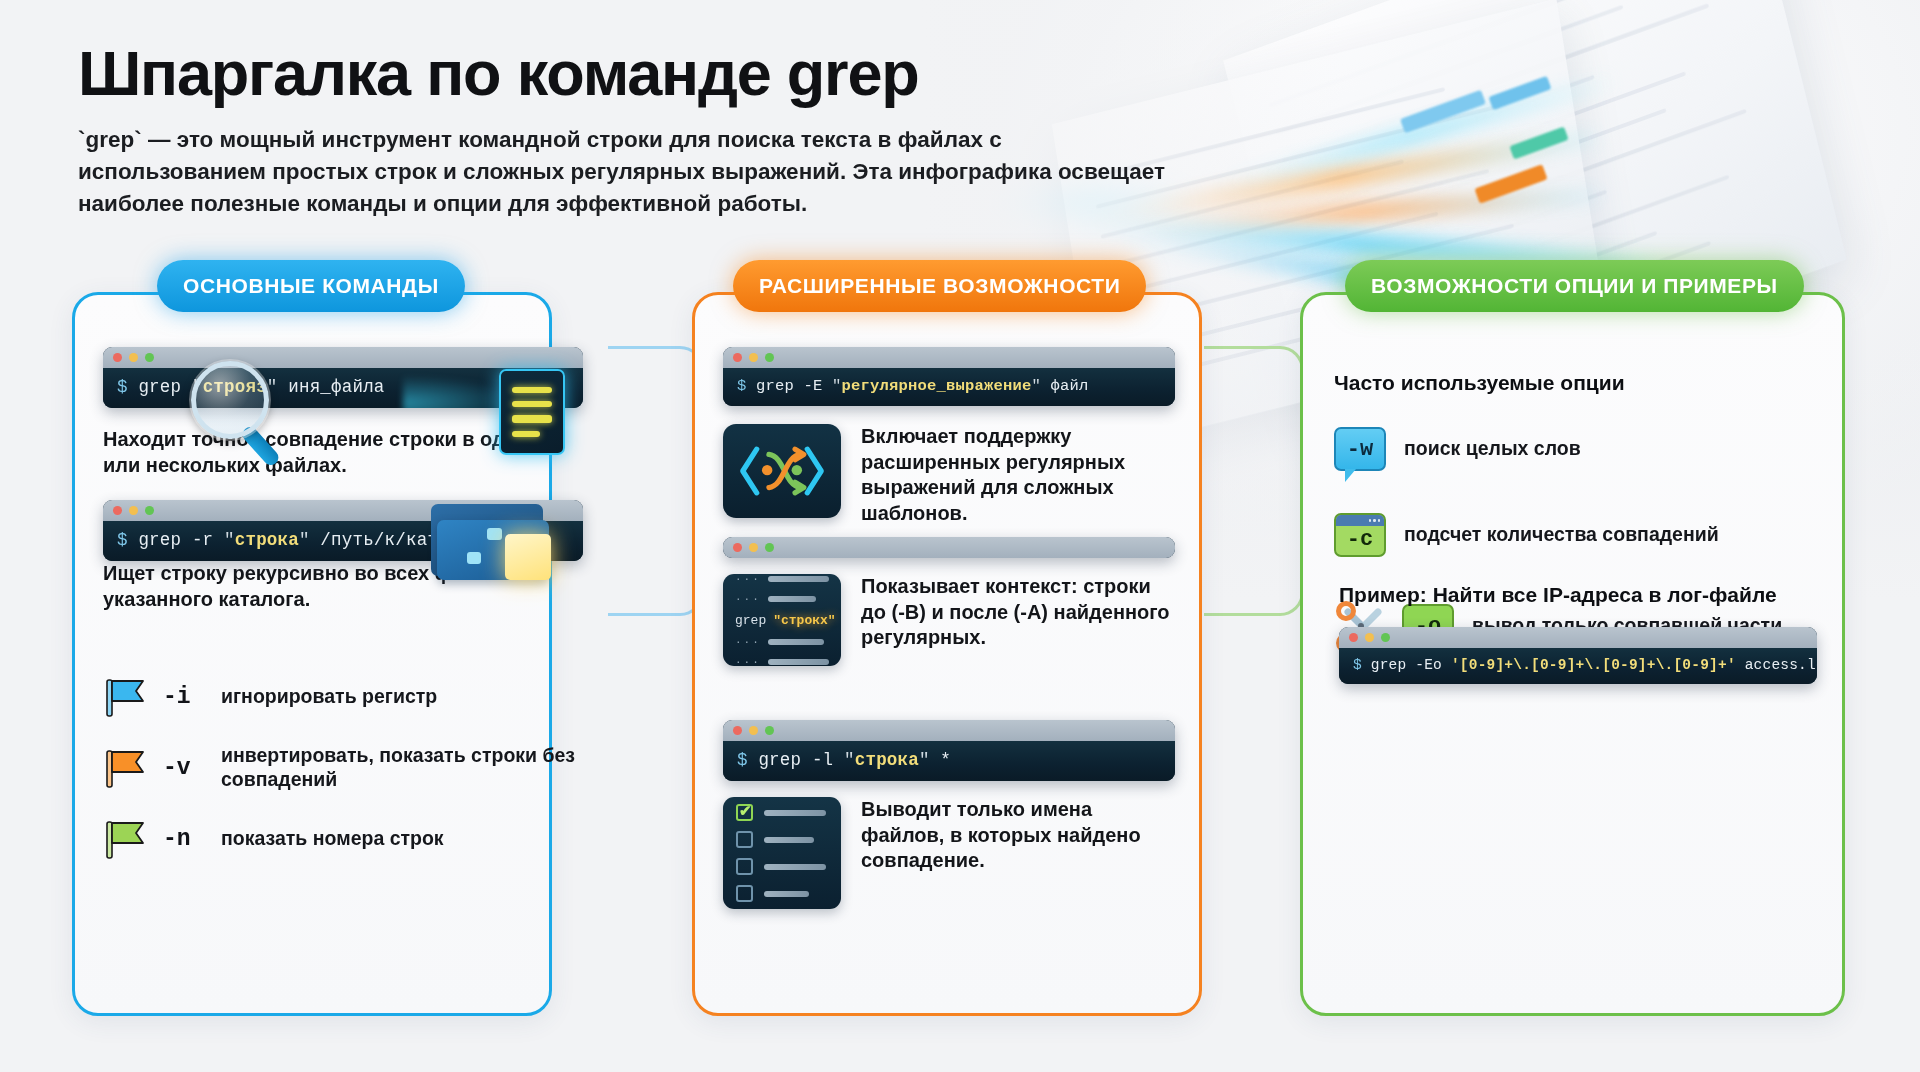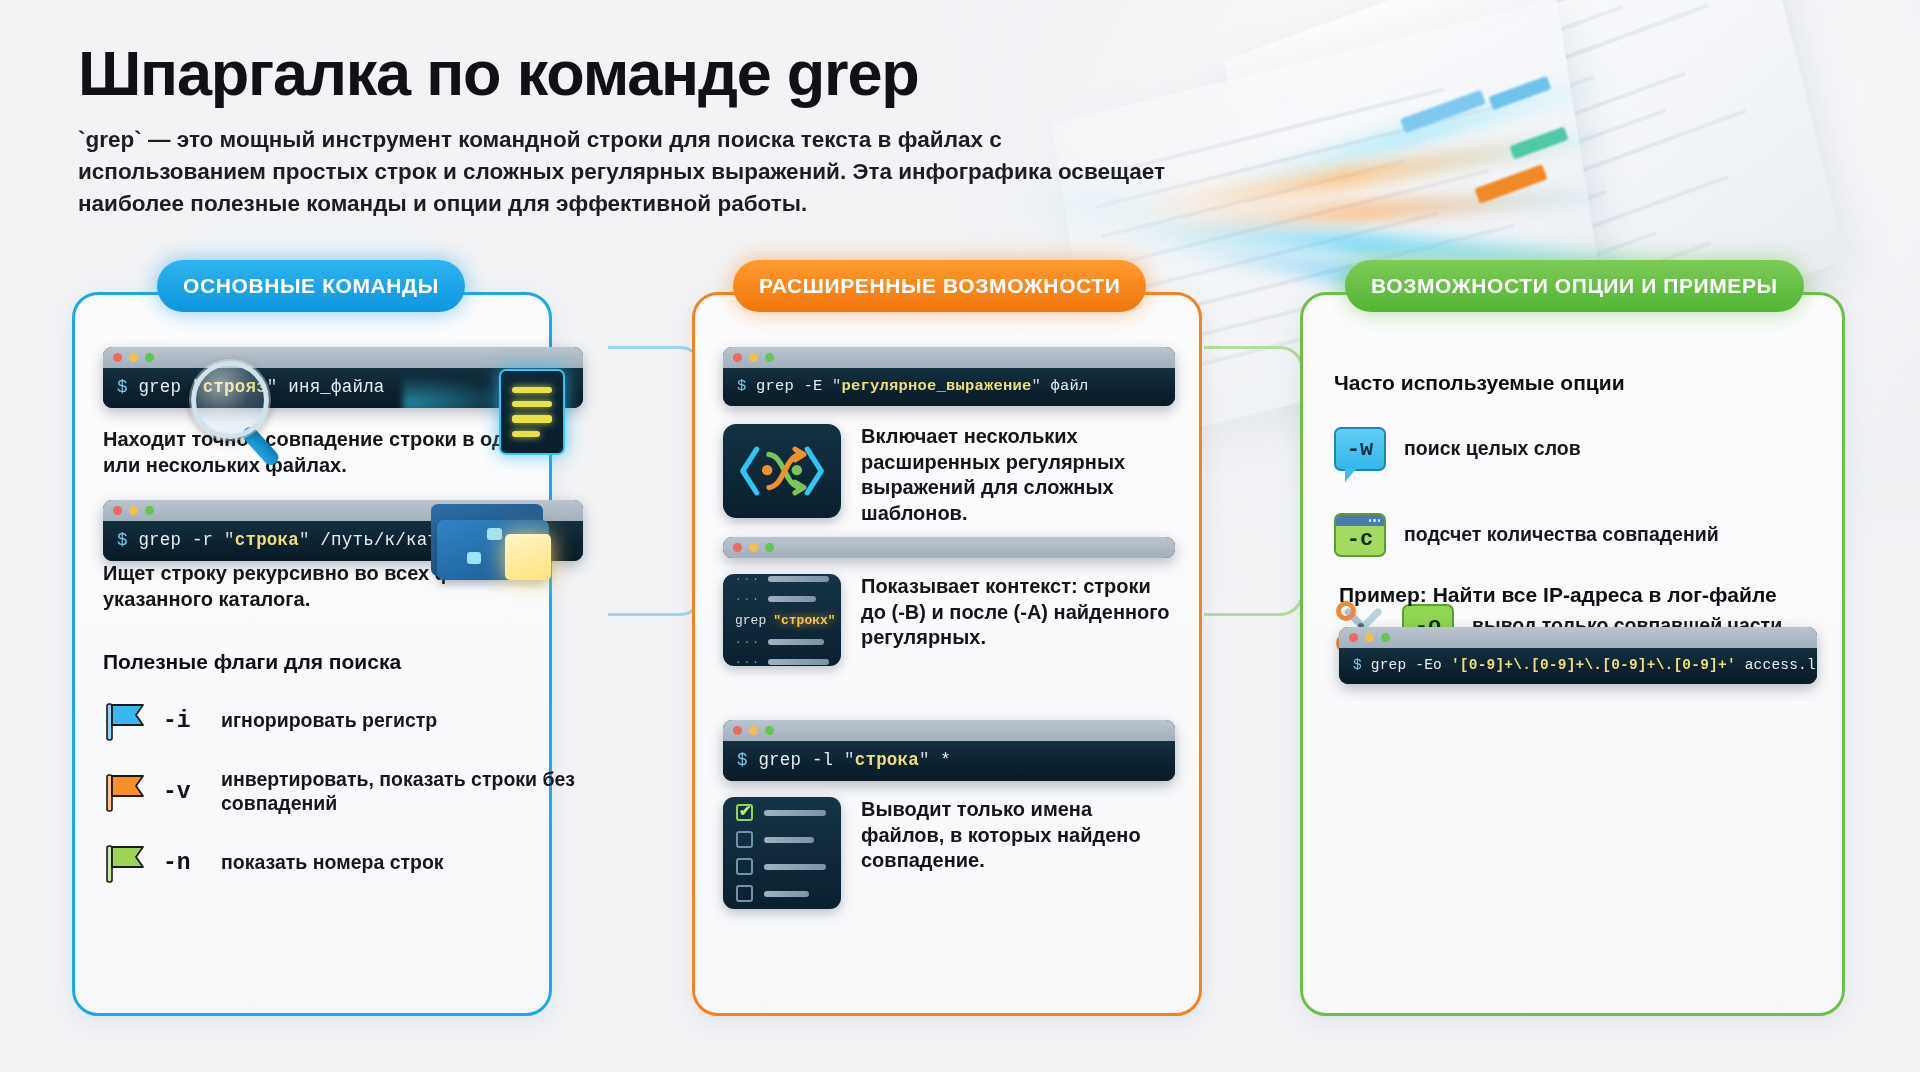--- a/index.html
+++ b/index.html
@@ -352,21 +352,20 @@
             <span class="node" style="left:30px; top:32px; width:14px; height:12px;"></span>
             <span class="node" style="left:70px; top:32px; width:14px; height:12px;"></span>
           </div>
           <div class="glowsq"></div>
         </div>
 
         <div class="desc" style="">Ищет строку рекурсивно во всех файлах указанного каталога.</div>
       </div>
 
       <div style="position:absolute; left:28px; top:355px; width:480px;">
-        <div class="sub-head">Полезные флаги для поиска</div>
 
         <div class="flag-row" style="margin-top:26px;">
           <span class="flag-icon">
             <svg viewBox="0 0 46 42" width="46" height="42">
               <rect x="4" y="4" width="5" height="36" rx="2" fill="#8fd6f5" stroke="#1a1a1a" stroke-width="1.6"></rect>
               <path d="M9 5 L40 5 L33 15 L40 25 L9 25 Z" fill="#3ab7ef" stroke="#1a1a1a" stroke-width="1.8" stroke-linejoin="round"></path>
             </svg>
           </span>
           <span class="flag-code">-i</span>
           <span class="flag-text">игнорировать регистр</span>
@@ -415,21 +414,21 @@
               <path d="M26 14 L10 39 L26 64" fill="none" stroke="#2ec7f2" stroke-width="6" stroke-linecap="round" stroke-linejoin="round"></path>
               <path d="M84 14 L100 39 L84 64" fill="none" stroke="#2ec7f2" stroke-width="6" stroke-linecap="round" stroke-linejoin="round"></path>
               <path d="M40 20 C58 22 58 56 76 58" fill="none" stroke="#7cc45a" stroke-width="6" stroke-linecap="round"></path>
               <path d="M40 58 C58 56 58 22 76 20" fill="none" stroke="#f2902c" stroke-width="6" stroke-linecap="round"></path>
               <path d="M70 14 L80 20 L70 26" fill="none" stroke="#f2902c" stroke-width="6" stroke-linecap="round" stroke-linejoin="round"></path>
               <path d="M70 52 L80 58 L70 64" fill="none" stroke="#7cc45a" stroke-width="6" stroke-linecap="round" stroke-linejoin="round"></path>
               <circle cx="38" cy="38" r="6" fill="#f2902c"></circle>
               <circle cx="72" cy="38" r="6" fill="#7cc45a"></circle>
             </svg>
           </span>
-          <span class="desc">Включает нескольких расширенных регулярных выражений для сложных шаблонов.</span>
+          <span class="desc">Включает поддержку расширенных регулярных выражений для сложных шаблонов.</span>
         </div>
       </div>
 
       <div style="position:absolute; left:28px; top:242px; width:452px;">
         <div class="term">
           <div class="term-bar">
             <span class="dot r"></span>
             <span class="dot y"></span>
             <span class="dot g"></span>
           </div>

